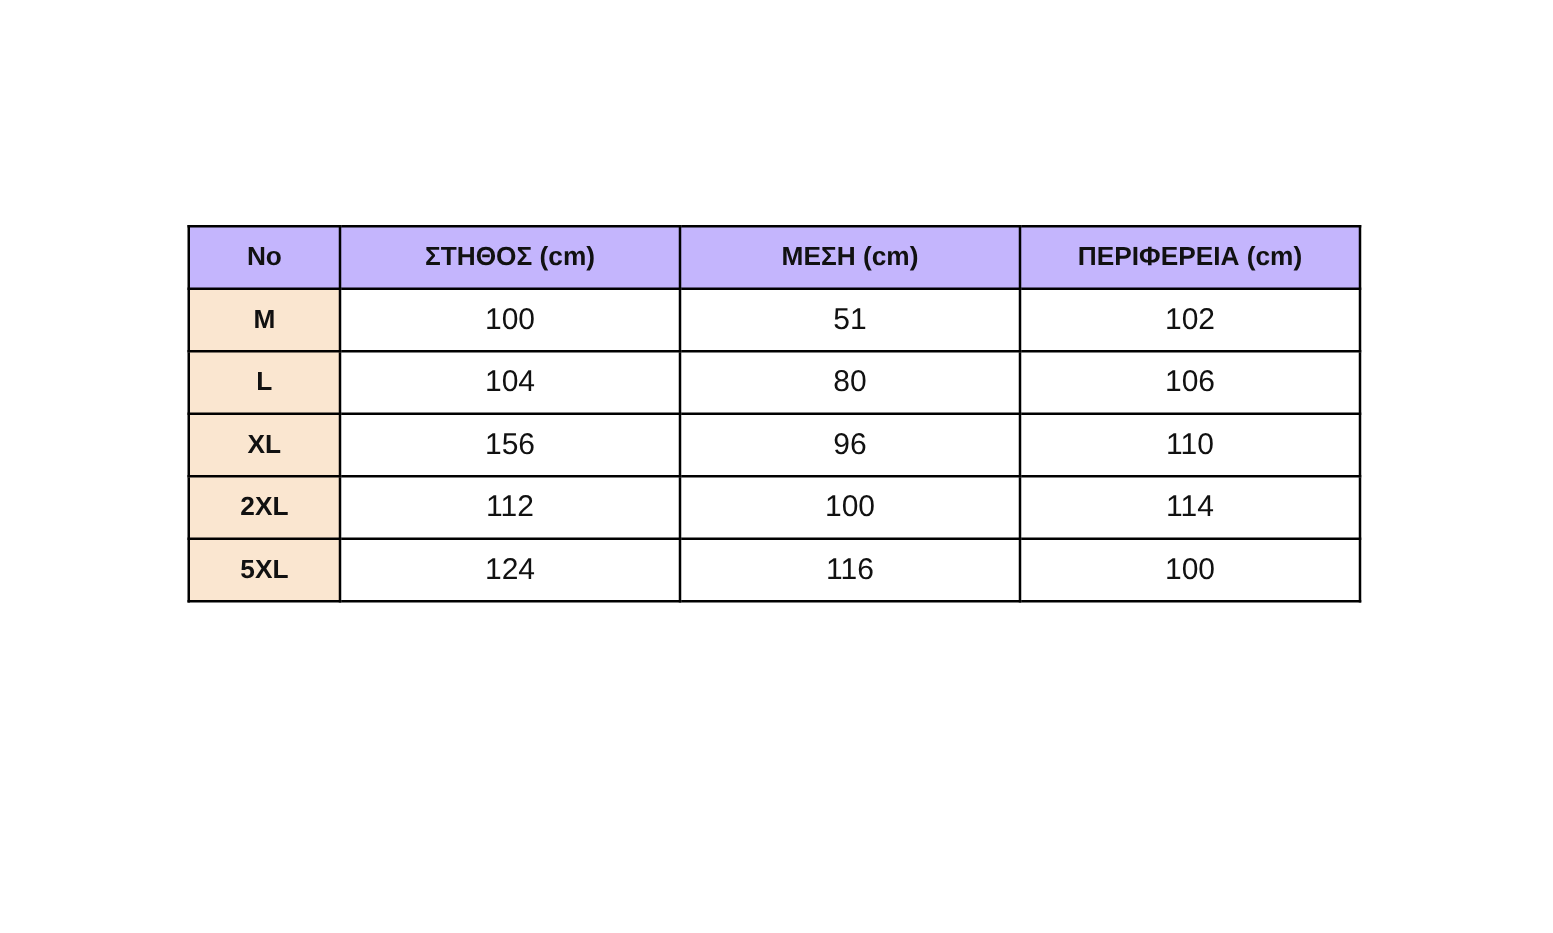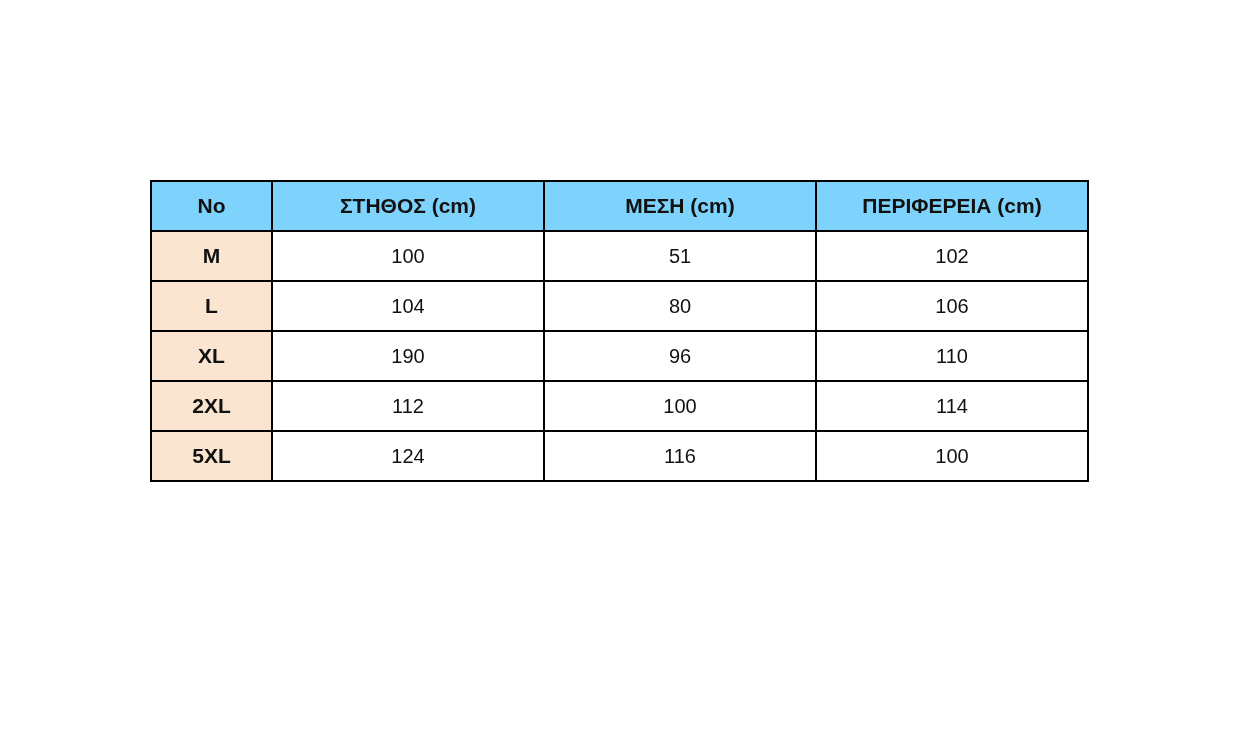--- a/index.html
+++ b/index.html
@@ -24,32 +24,32 @@
   table.size-chart col.col-val  { width: 272px; }
   table.size-chart th,
   table.size-chart td {
     border: 2px solid #000000;
     height: 50px;
     text-align: center;
     vertical-align: middle;
     color: #111111;
   }
   table.size-chart th {
-    background: #7dd3fc;
+    background: #c4b5fd;
     font-size: 21px;
     font-weight: bold;
   }
   table.size-chart td.size-label {
     background: #fae6d0;
     font-size: 21px;
     font-weight: bold;
   }
   table.size-chart td.measure {
     background: #ffffff;
-    font-size: 20px;
+    font-size: 24px;
     font-weight: normal;
   }
 </style>
 </head>
 <body>
 
 <div class="table-wrap">
   <table class="size-chart">
     <colgroup>
       <col class="col-no">
@@ -73,21 +73,21 @@
         <td class="measure">102</td>
       </tr>
       <tr>
         <td class="size-label">L</td>
         <td class="measure">104</td>
         <td class="measure">80</td>
         <td class="measure">106</td>
       </tr>
       <tr>
         <td class="size-label">XL</td>
-        <td class="measure">190</td>
+        <td class="measure">156</td>
         <td class="measure">96</td>
         <td class="measure">110</td>
       </tr>
       <tr>
         <td class="size-label">2XL</td>
         <td class="measure">112</td>
         <td class="measure">100</td>
         <td class="measure">114</td>
       </tr>
       <tr>

